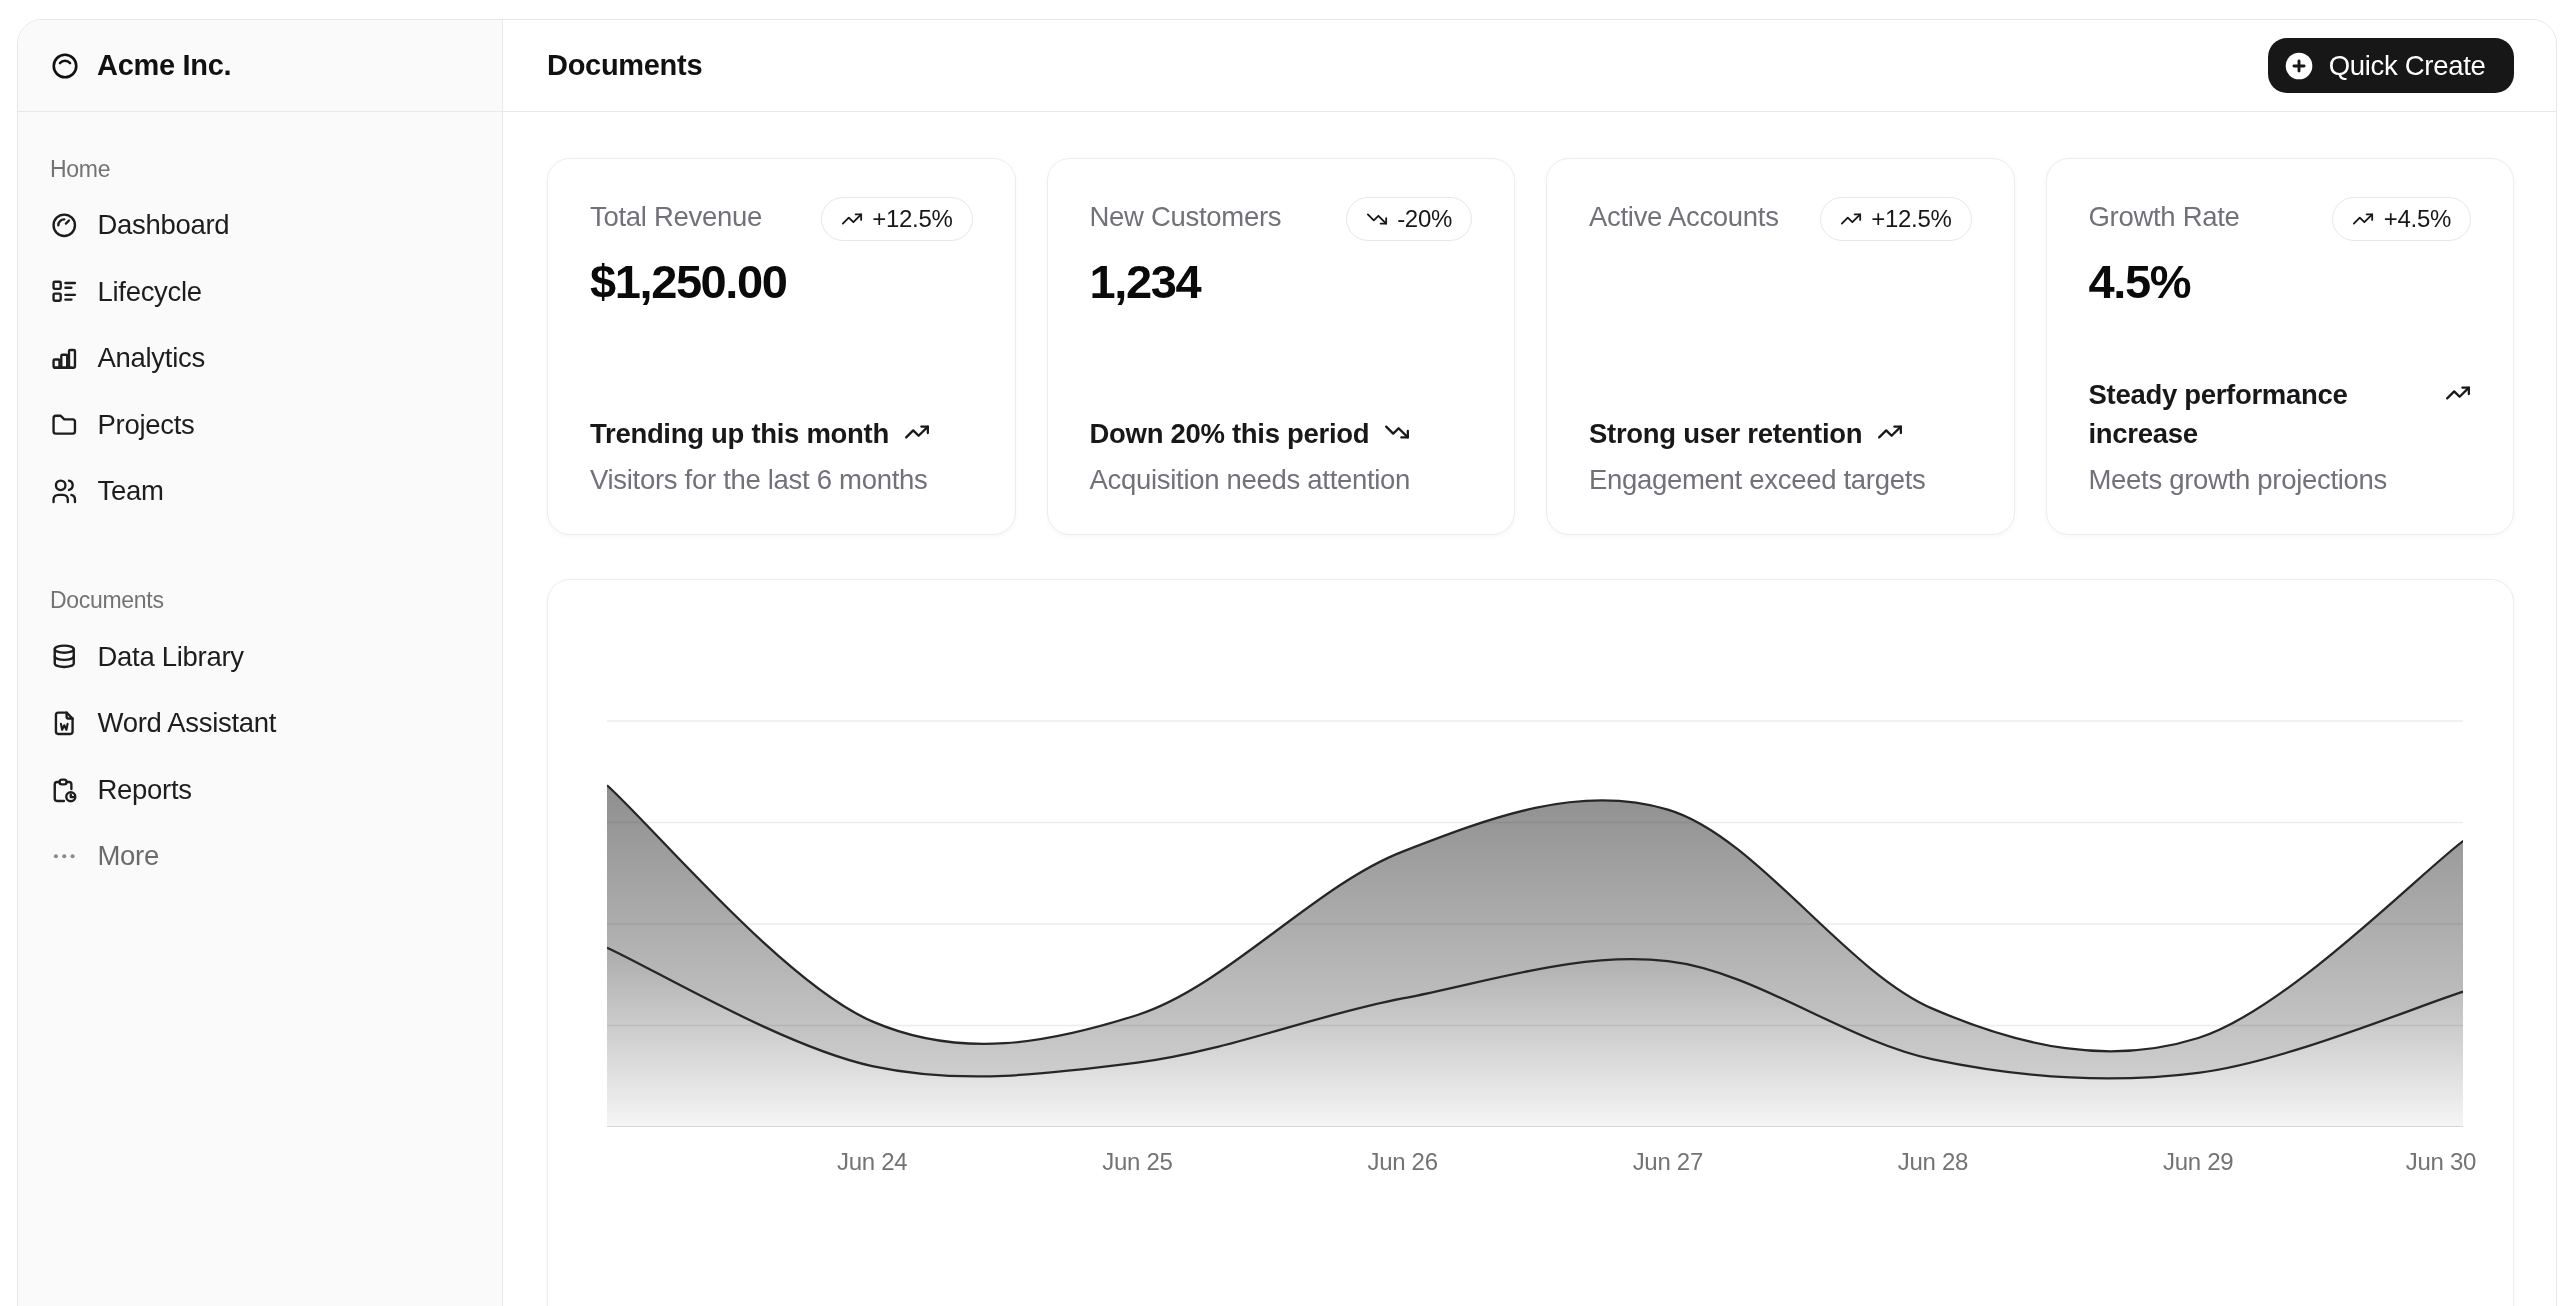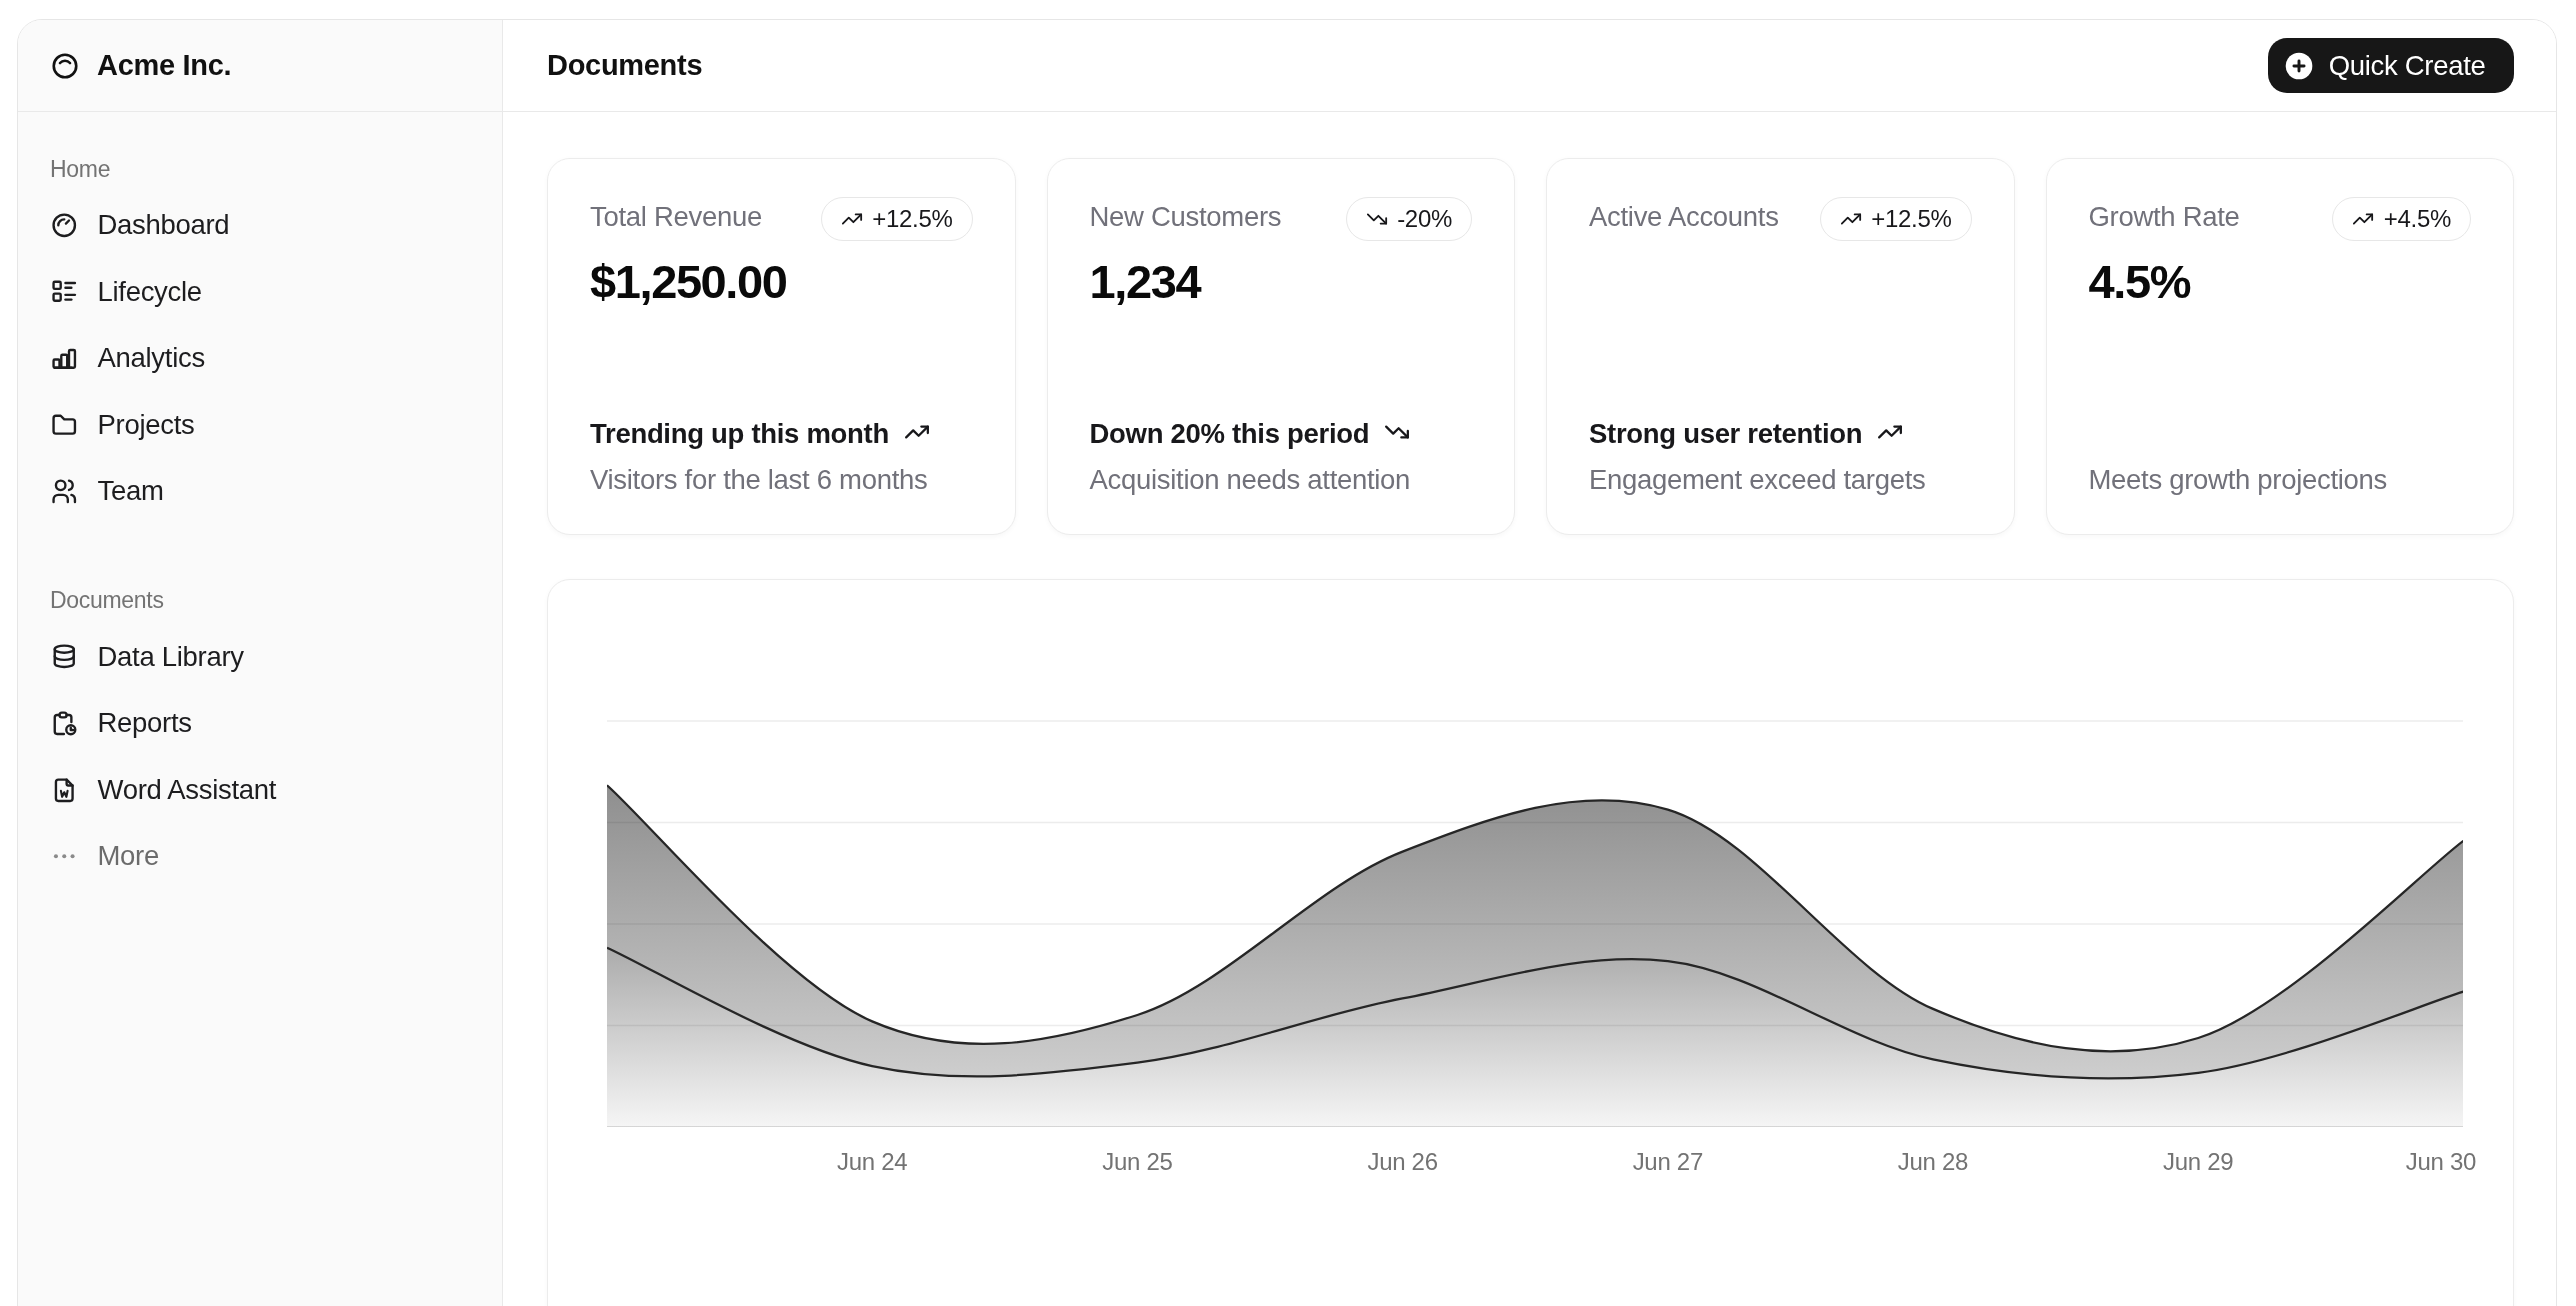--- a/index.html
+++ b/index.html
@@ -149,41 +149,41 @@
               <path d="M4 6v6c0 1.66 3.58 3 8 3s8-1.34 8-3V6"></path>
             <path d="M4 12v6c0 1.66 3.58 3 8 3s8-1.34 8-3v-6"></path>
           </svg>
         </span>
         <span>Data Library</span>
       </div>
 
       <div class="nav-item">
         <span class="icon">
           <svg viewBox="0 0 24 24" fill="none" stroke="currentColor" stroke-width="2" stroke-linecap="round" stroke-linejoin="round">
+            <path d="M14 3v4a1 1 0 0 0 1 1h4"></path>
+            <path d="M14 3H7a2 2 0 0 0-2 2v14a2 2 0 0 0 2 2h10a2 2 0 0 0 2-2V8z"></path>
+            <path d="M9.2 12.5l1 5 1.8-3.8 1.8 3.8 1-5" stroke-width="1.8"></path>
+          </svg>
+        </span>
+        <span>Word Assistant</span>
+      </div>
+
+      <div class="nav-item">
+        <span class="icon">
+          <svg viewBox="0 0 24 24" fill="none" stroke="currentColor" stroke-width="2" stroke-linecap="round" stroke-linejoin="round">
             <path d="M8 5H6a2 2 0 0 0-2 2v12a2 2 0 0 0 2 2h5.7"></path>
               <path d="M18 11V7a2 2 0 0 0-2-2h-2"></path>
             <rect x="8" y="3" width="6" height="4" rx="2"></rect>
               <circle cx="17.5" cy="17.5" r="3.8"></circle>
               <path d="M17.5 15.8v1.9h1.9"></path>
           </svg>
         </span>
         <span>Reports</span>
       </div>
 
-      <div class="nav-item">
-        <span class="icon">
-          <svg viewBox="0 0 24 24" fill="none" stroke="currentColor" stroke-width="2" stroke-linecap="round" stroke-linejoin="round">
-            <path d="M14 3v4a1 1 0 0 0 1 1h4"></path>
-            <path d="M14 3H7a2 2 0 0 0-2 2v14a2 2 0 0 0 2 2h10a2 2 0 0 0 2-2V8z"></path>
-            <path d="M9.2 12.5l1 5 1.8-3.8 1.8 3.8 1-5" stroke-width="1.8"></path>
-          </svg>
-        </span>
-        <span>Word Assistant</span>
-      </div>
-
       <div class="nav-item muted">
         <span class="icon">
           <svg viewBox="0 0 24 24" fill="currentColor" stroke="none">
             <circle cx="5" cy="12" r="1.7"></circle>
               <circle cx="12" cy="12" r="1.7"></circle>
               <circle cx="19" cy="12" r="1.7"></circle>
           </svg>
         </span>
         <span>More</span>
       </div>
@@ -299,20 +299,29 @@
                 <svg viewBox="0 0 24 24" fill="none" stroke="currentColor" stroke-width="2" stroke-linecap="round" stroke-linejoin="round">
                     <path d="M22 7l-8.5 8.5-5-5L2 17"></path>
                     <path d="M16 7h6v6"></path>
                   </svg>
               </span>
               <span>+4.5%</span>
             </span>
           </div>
           <div class="card-value">4.5%</div>
           <div class="card-footer">
+            <div class="footer-main">
+              <span>Steady performance increase</span>
+              <span class="icon">
+                <svg viewBox="0 0 24 24" fill="none" stroke="currentColor" stroke-width="2.1" stroke-linecap="round" stroke-linejoin="round">
+                    <path d="M22 7l-8.5 8.5-5-5L2 17"></path>
+                    <path d="M16 7h6v6"></path>
+                  </svg>
+              </span>
+            </div>
             <div class="footer-sub">Meets growth projections</div>
           </div>
         </div>
       </div>
 
       <div class="chart-card">
 
         <div class="chart-area" id="chart-area">
             <svg viewBox="0 0 1954 448" preserveAspectRatio="none">
       <defs>

